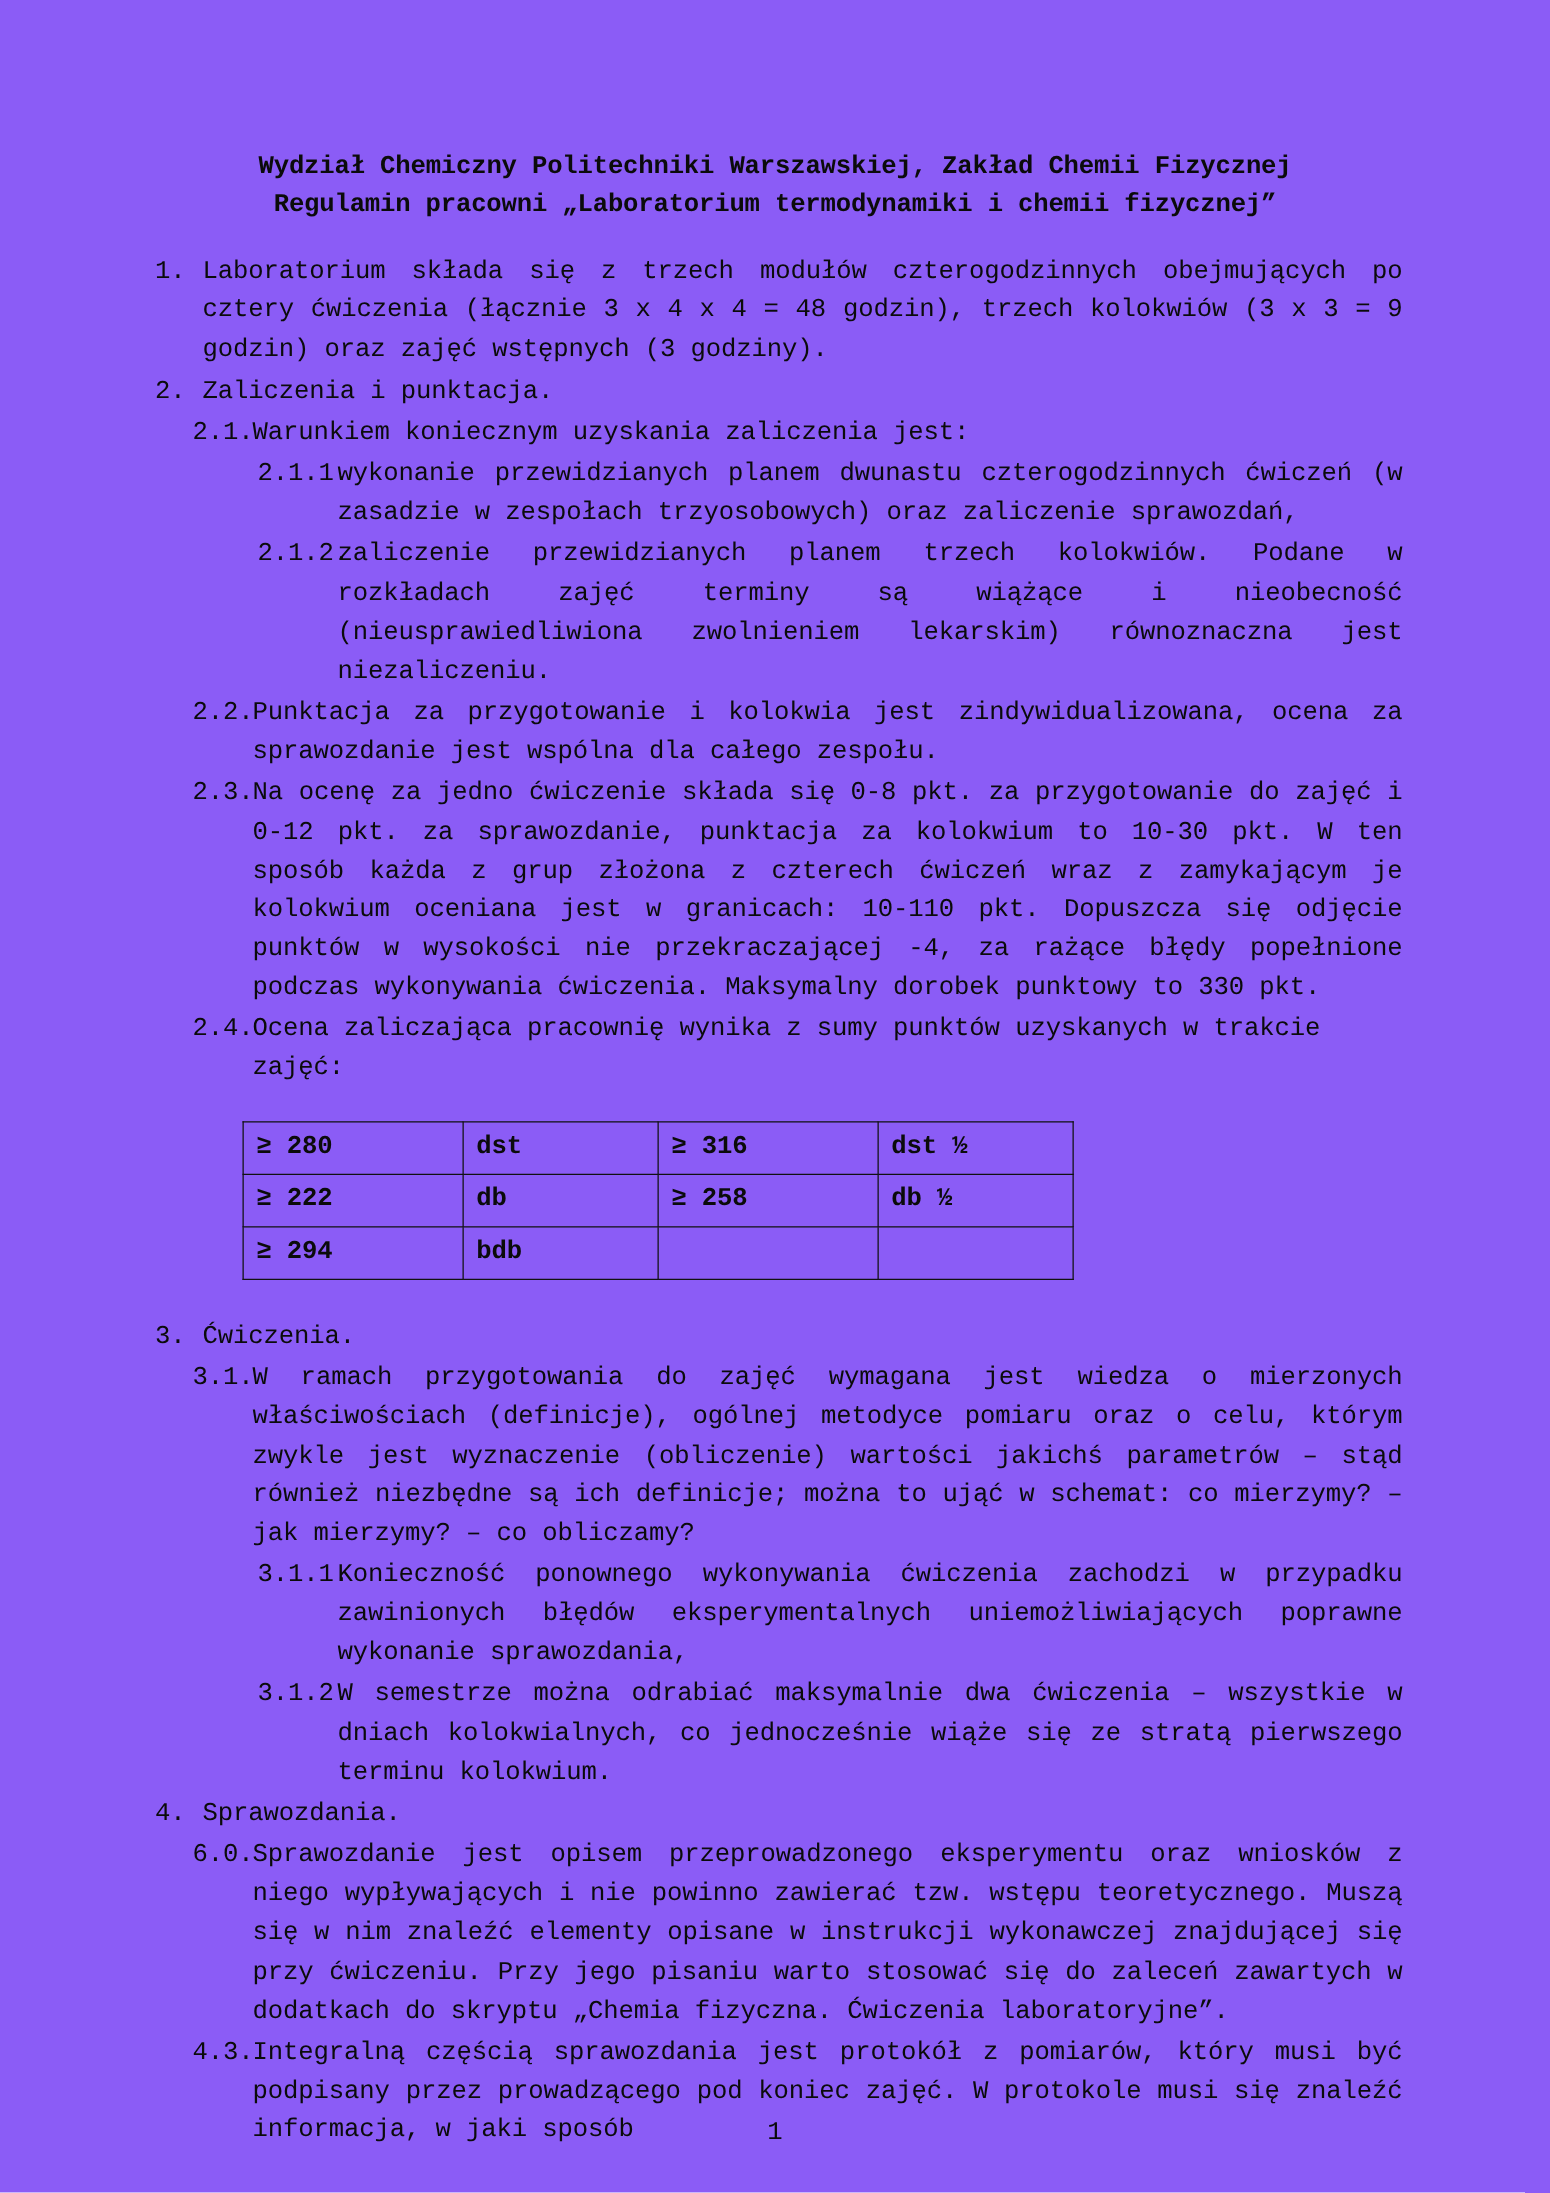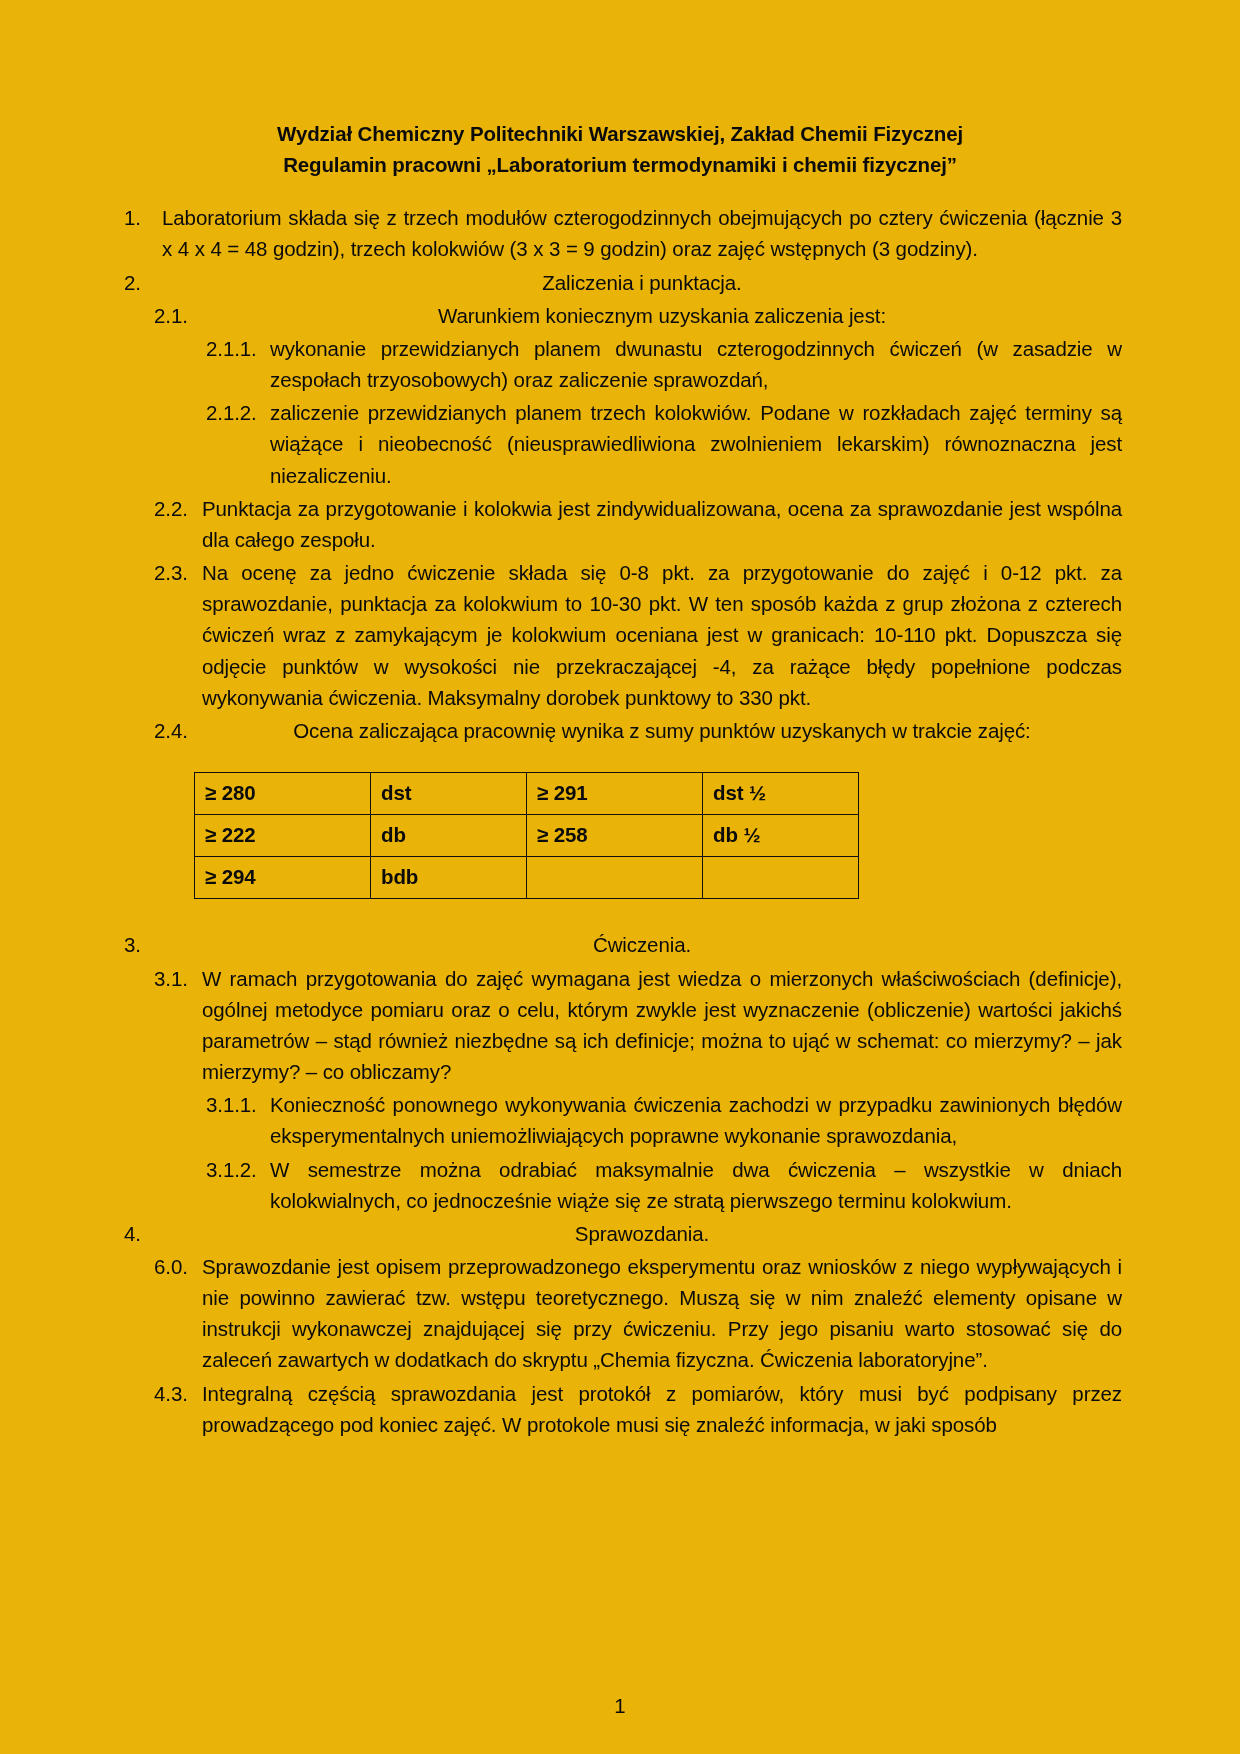--- a/index.html
+++ b/index.html
@@ -9,24 +9,25 @@
   }
   body {
     font-family: "Liberation Sans", sans-serif;
     color: #0b0b0b;
   }
   .page {
     position: relative;
     width: 1240px;
     height: 1754px;
     margin: 0 auto;
-    background: #eab308;
+    background: #8b5cf6;
     box-sizing: border-box;
     padding: 118px 118px 40px 118px;
     overflow: hidden;
+    font-family: Liberation Mono, monospace;
   }
   
   .doc-header {
     text-align: center;
     font-weight: bold;
     font-size: 20.5px;
     line-height: 1.52;
     letter-spacing: -0.15px;
     margin: 0 0 22px 0;
   }
@@ -62,21 +63,21 @@
   
   .lvl2 { margin-left: 36px; }
   .lvl2 > .marker { width: 48px; }
 
   
   .lvl3 { margin-left: 88px; }
   .lvl3 > .marker { width: 64px; }
   .lvl3 > .content { }
   .lvl3 .content { text-indent: 0; }
 
-  .nojust > .content { text-align: center; }
+  .nojust > .content { text-align: left; }
 
   
 
   
   .grade-table-wrap {
     margin: 26px 0 30px 76px;
   }
   table.grade-table {
     border-collapse: collapse;
     width: 580px;
@@ -157,21 +158,21 @@
       <span class="marker">2.4.</span>
       <span class="content">Ocena zaliczająca pracownię wynika z sumy punktów uzyskanych w trakcie zajęć:</span>
     </div>
 
     <div class="grade-table-wrap">
       <table class="grade-table">
         <tbody>
           <tr>
             <td class="c0">≥ 280</td>
             <td class="c1">dst</td>
-            <td class="c2">≥ 291</td>
+            <td class="c2">≥ 316</td>
             <td class="c3">dst ½</td>
           </tr>
           <tr>
             <td class="c0">≥ 222</td>
             <td class="c1">db</td>
             <td class="c2">≥ 258</td>
             <td class="c3">db ½</td>
           </tr>
           <tr>
             <td class="c0">≥ 294</td>

